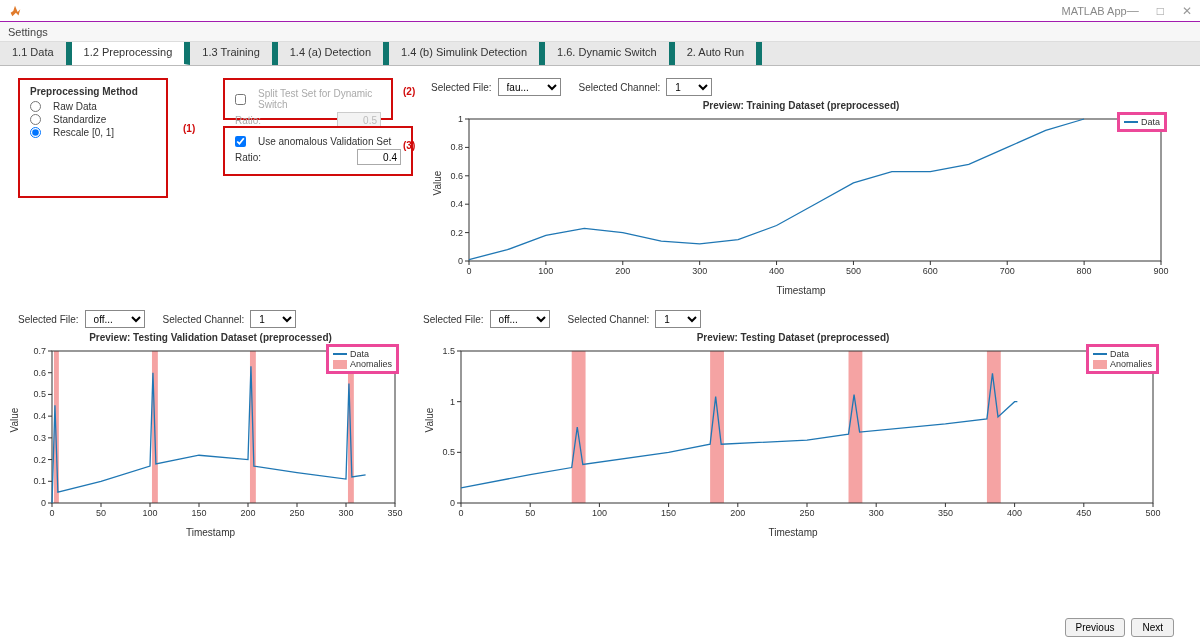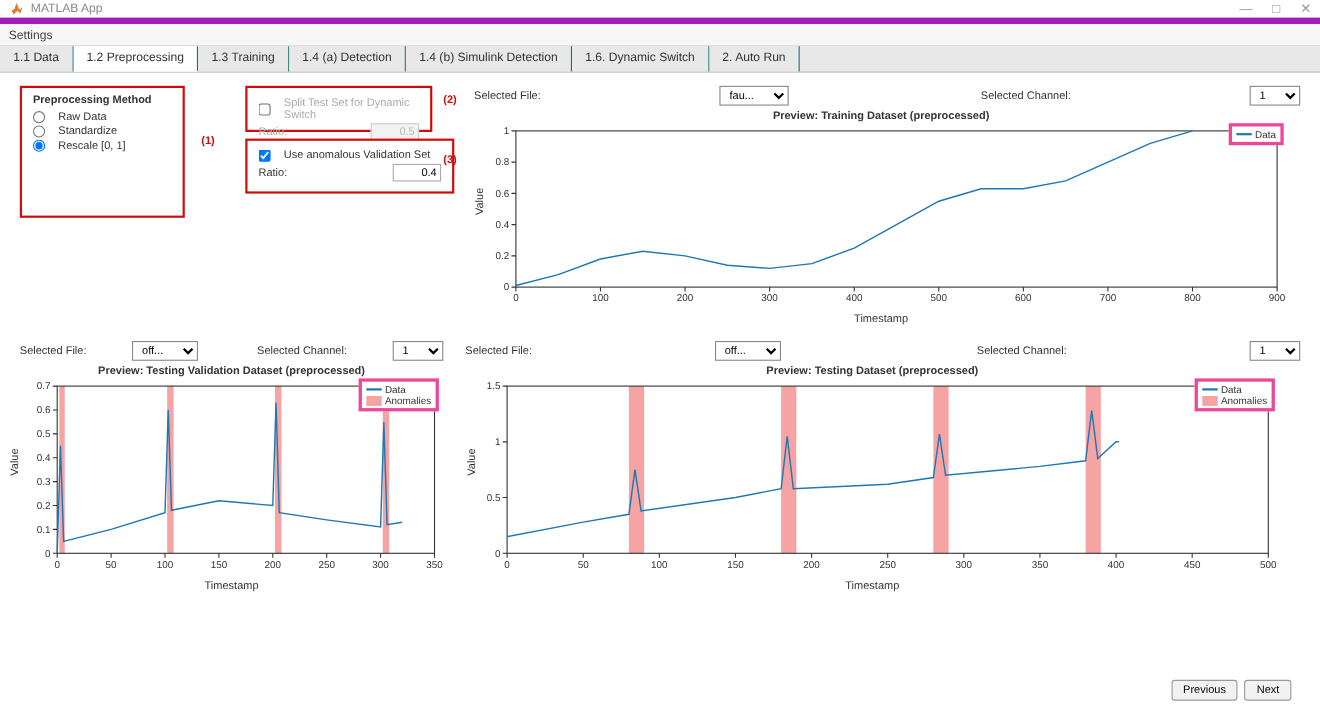--- a/index.html
+++ b/index.html
@@ -11,21 +11,22 @@
   width: 1200px;
   height: 641px;
   overflow: hidden;
 }
 .titlebar {
   display: flex;
   align-items: center;
   height: 22px;
   padding: 0 8px;
   background: #fff;
-  border-bottom: 6px solid #a21caf;
+  border-bottom: 1px solid #a21caf;
+  text-align: right;
 }
 .titlebar .logo { width: 14px; height: 14px; margin-right: 6px; }
 .titlebar .title { color: #888; font-size: 11px; flex: 1; }
 .winctrl { display: flex; gap: 18px; color: #999; font-size: 12px; }
 .winctrl span { cursor: default; }
 .menubar {
   height: 20px;
   background: #f7f7f7;
   border-bottom: 1px solid #ddd;
   display: flex;
@@ -36,21 +37,21 @@
 }
 .tabbar {
   display: flex;
   height: 24px;
   background: #e8e8e8;
   border-bottom: 1px solid #bbb;
   font-size: 11px;
 }
 .tabbar .tab {
   padding: 4px 12px;
-  border-right: 1px solid #0f766e;
+  border-right: 6px solid #0f766e;
   color: #333;
   background: #e8e8e8;
   cursor: pointer;
 }
 .tabbar .tab.active {
   background: #fff;
   border-bottom: 1px solid #fff;
 }
 .content {
   position: relative;
@@ -73,21 +74,21 @@
 .check-row.disabled { color: #aaa; }
 .ratio-row { display: flex; align-items: center; justify-content: space-between; font-size: 10px; margin-top: 0; }
 .ratio-row input { width: 44px; height: 16px; font-size: 10px; text-align: right; padding-right: 3px; border: 1px solid #aaa; }
 .ratio-row.disabled input { background: #f3f3f3; color: #bbb; border-color: #ccc; }
 .ratio-row.disabled span { color: #aaa; }
 .annot { color: #d10a0a; font-size: 10px; font-weight: bold; }
 .annot1 { position: absolute; left: 165px; top: 45px; }
 .annot2 { position: absolute; left: 385px; top: 8px; }
 .annot3 { position: absolute; left: 385px; top: 62px; }
 
-.controls-line { display: flex; align-items: center; gap: 18px; font-size: 10px; margin-bottom: 4px; justify-content: space-between; }
+.controls-line { display: flex; align-items: center; gap: 6px; font-size: 10px; margin-bottom: 4px; }
 .controls-line select { height: 18px; font-size: 10px; border: 1px solid #888; background: #fff; padding: 0 14px 0 4px; }
 
 .chart-area { position: relative; background: #fff; }
 .chart-title { text-align: center; font-weight: bold; font-size: 10px; margin-bottom: 2px; }
 .legend-box { position: absolute; right: 2px; top: 2px; border: 3px solid #ec4899; background: #fff; padding: 2px 4px; font-size: 9px; }
 .legend-box .lrow { display: flex; align-items: center; gap: 3px; }
 .legend-box .lswatch-line { width: 14px; height: 2px; background: #1f77b4; }
 .legend-box .lswatch-patch { width: 14px; height: 9px; background: #f5a3a3; }
 
 .axis-label-y { position: absolute; left: -10px; top: 50%; transform: rotate(-90deg) translateX(10px); transform-origin: left center; font-size: 10px; }

